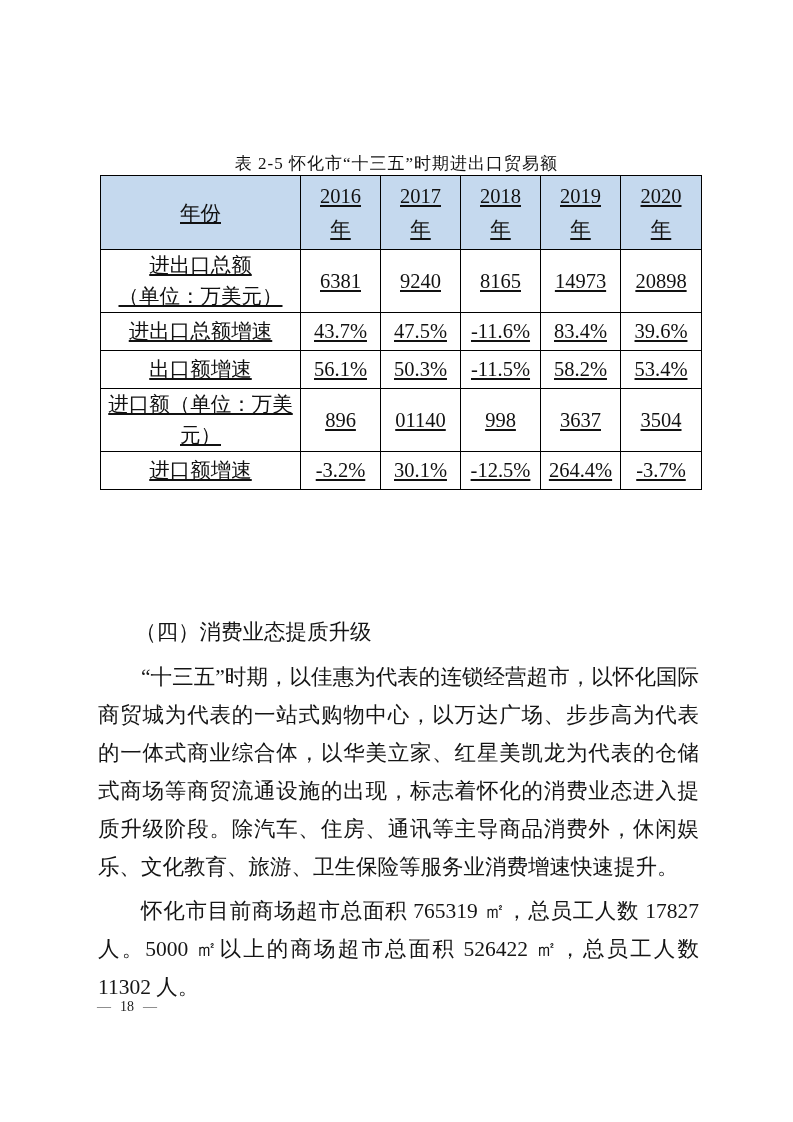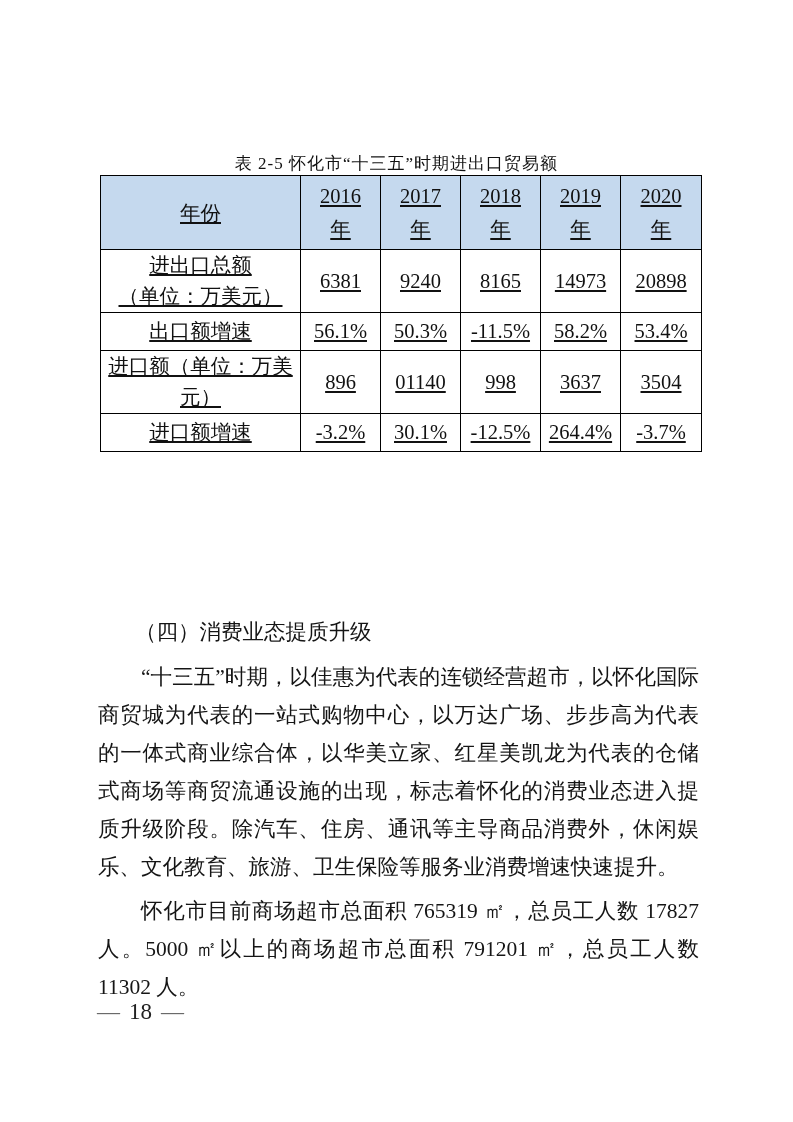--- a/index.html
+++ b/index.html
@@ -83,21 +83,21 @@
   .content p {
     margin: 6px;
     text-indent: 2em;
   }
 
   
   .footer {
     position: absolute;
     top: 999px;
     left: 97px;
-    font-size: 23px;
+    font-size: 14px;
     white-space: nowrap;
   }
   .footer .dash { color: #6a6a6a; }
   .footer .pageno { color: #222222; margin: 0 9px; }
 </style>
 </head>
 <body>
 
 <div class="page">
 
@@ -146,20 +146,30 @@
           <div class="label-line">（单位：万美元）</div>
         </td>
         <td>6381</td>
         <td>9240</td>
         <td>8165</td>
         <td>14973</td>
         <td>20898</td>
       </tr>
       <tr class="row-short">
         <td>
+          <div class="label-line">进出口总额增速</div>
+        </td>
+        <td>43.7%</td>
+        <td>47.5%</td>
+        <td>-11.6%</td>
+        <td>83.4%</td>
+        <td>39.6%</td>
+      </tr>
+      <tr class="row-short">
+        <td>
           <div class="label-line">出口额增速</div>
         </td>
         <td>56.1%</td>
         <td>50.3%</td>
         <td>-11.5%</td>
         <td>58.2%</td>
         <td>53.4%</td>
       </tr>
       <tr class="row-tall">
         <td>
@@ -181,20 +191,20 @@
         <td>-12.5%</td>
         <td>264.4%</td>
         <td>-3.7%</td>
       </tr>
     </tbody>
   </table>
 
   <div class="content">
     <h3 class="section-heading">（四）消费业态提质升级</h3>
     <p>“十三五”时期，以佳惠为代表的连锁经营超市，以怀化国际商贸城为代表的一站式购物中心，以万达广场、步步高为代表的一体式商业综合体，以华美立家、红星美凯龙为代表的仓储式商场等商贸流通设施的出现，标志着怀化的消费业态进入提质升级阶段。除汽车、住房、通讯等主导商品消费外，休闲娱乐、文化教育、旅游、卫生保险等服务业消费增速快速提升。</p>
-    <p>怀化市目前商场超市总面积 765319 ㎡，总员工人数 17827 人。5000 ㎡以上的商场超市总面积 791201 ㎡，总员工人数 11302 人。</p>
+    <p>怀化市目前商场超市总面积 765319 ㎡，总员工人数 17827 人。5000 ㎡以上的商场超市总面积 526422 ㎡，总员工人数 11302 人。</p>
   </div>
 
   <div class="footer">
     <span class="dash">—</span><span class="pageno">18</span><span class="dash">—</span>
   </div>
 
 </div>
 
 </body></html>

